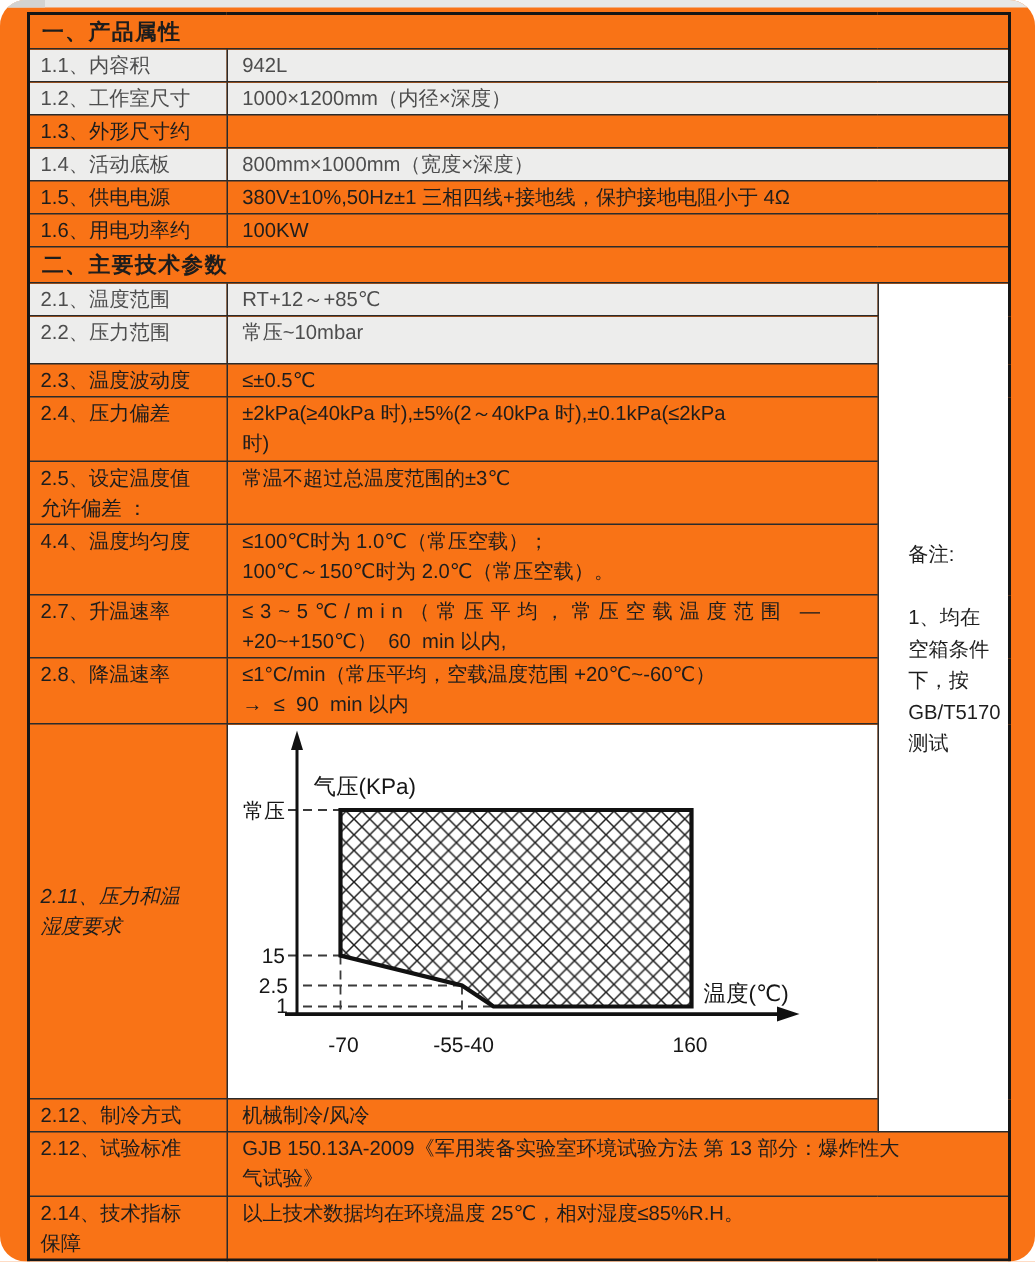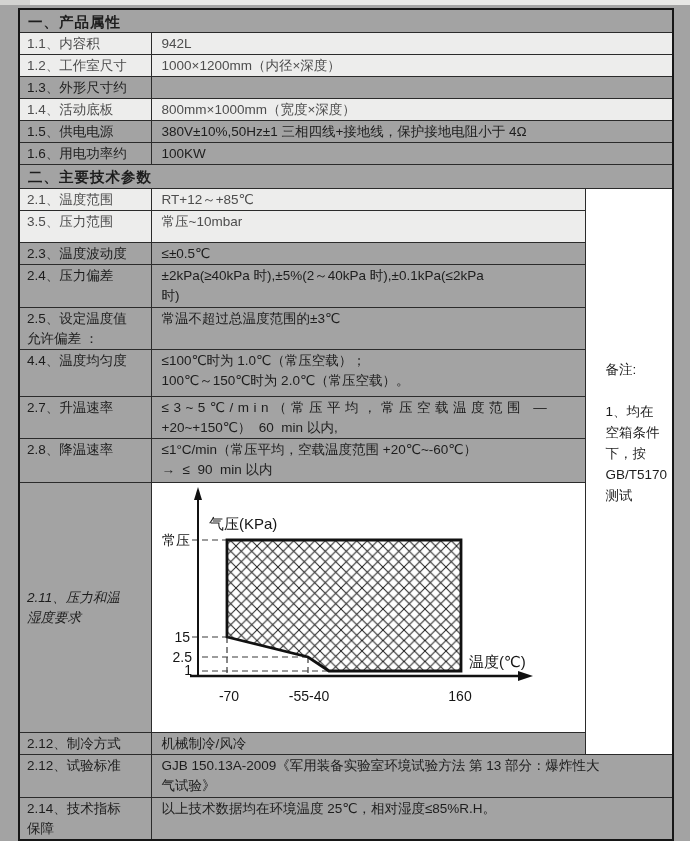--- a/index.html
+++ b/index.html
@@ -1,21 +1,21 @@
 <!DOCTYPE html>
 <html><head>
 <meta charset="utf-8">
 <style>
   html,body{margin:0;padding:0;background:#ffffff;}
   body{
     width:690px;height:841px;
     font-family:"Liberation Sans","DejaVu Sans",sans-serif;
     color:#1d1d1d;
   }
-  .page{position:relative;width:690px;height:841px;background:#a3a3a3;overflow:hidden;}
+  .page{position:relative;width:690px;height:841px;background:#f97316;overflow:hidden;border-radius:17px;}
   .edge-top{position:absolute;top:0;left:0;right:0;height:5px;background:#e7e7e5;}
   .edge-corner{position:absolute;top:0;left:0;width:30px;height:5px;background:#d3d3d1;}
 
   table.spec{
     position:absolute;left:18px;top:8px;width:654px;
     border-collapse:collapse;table-layout:fixed;
     border:2px solid #161616;
   }
   td{
     border:1px solid #2b2b2b;
@@ -95,21 +95,21 @@
 
     <tr class="rh18 muted">
       <td class="lbl">2.1、温度范围</td>
       <td class="val">RT+12～+85℃</td>
       <td class="remark-cell" rowspan="10" style="background:#fff;color:#1d1d1d;padding-left:20px;">备注:
 
 1、均在空箱条件下，按
 GB/T5170 测试</td>
     </tr>
     <tr class="rh32 muted">
-      <td class="lbl">3.5、压力范围</td>
+      <td class="lbl">2.2、压力范围</td>
       <td class="val">常压~10mbar</td>
     </tr>
     <tr class="rh23">
       <td class="lbl">2.3、温度波动度</td>
       <td class="val">≤±0.5℃</td>
     </tr>
     <tr class="rh43">
       <td class="lbl">2.4、压力偏差</td>
       <td class="val">±2kPa(≥40kPa 时),±5%(2～40kPa 时),±0.1kPa(≤2kPa
 时)</td>

